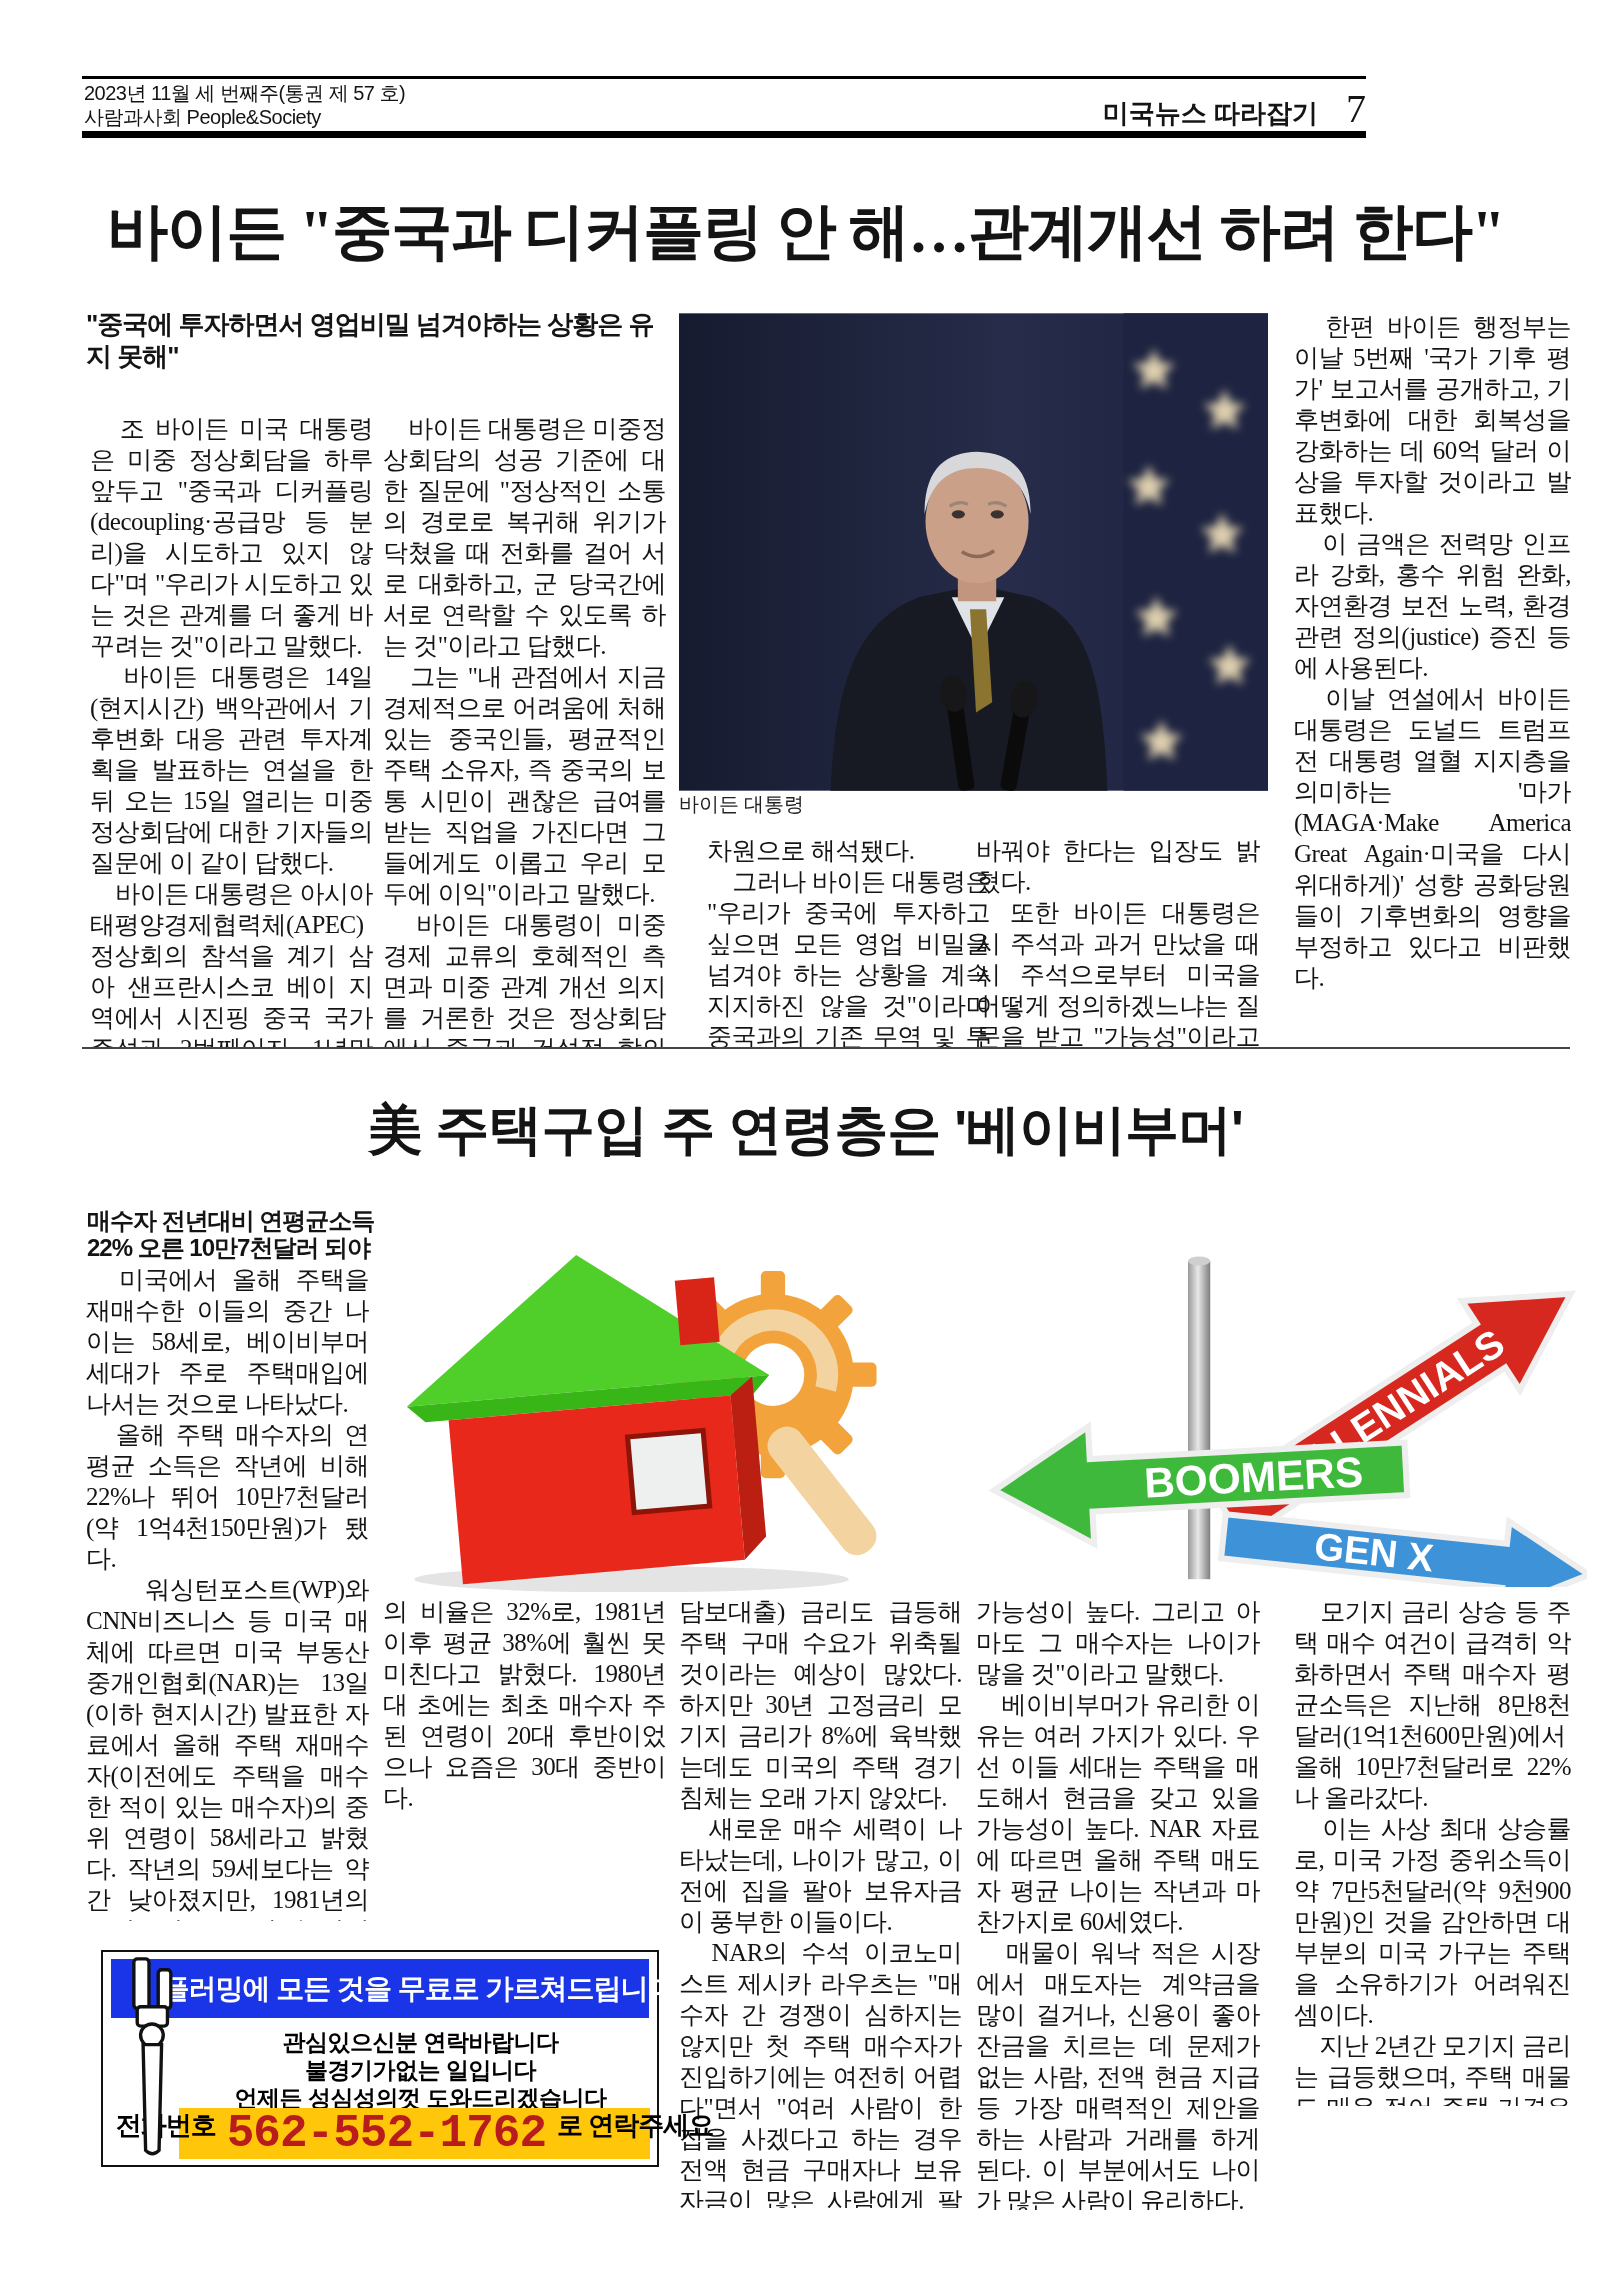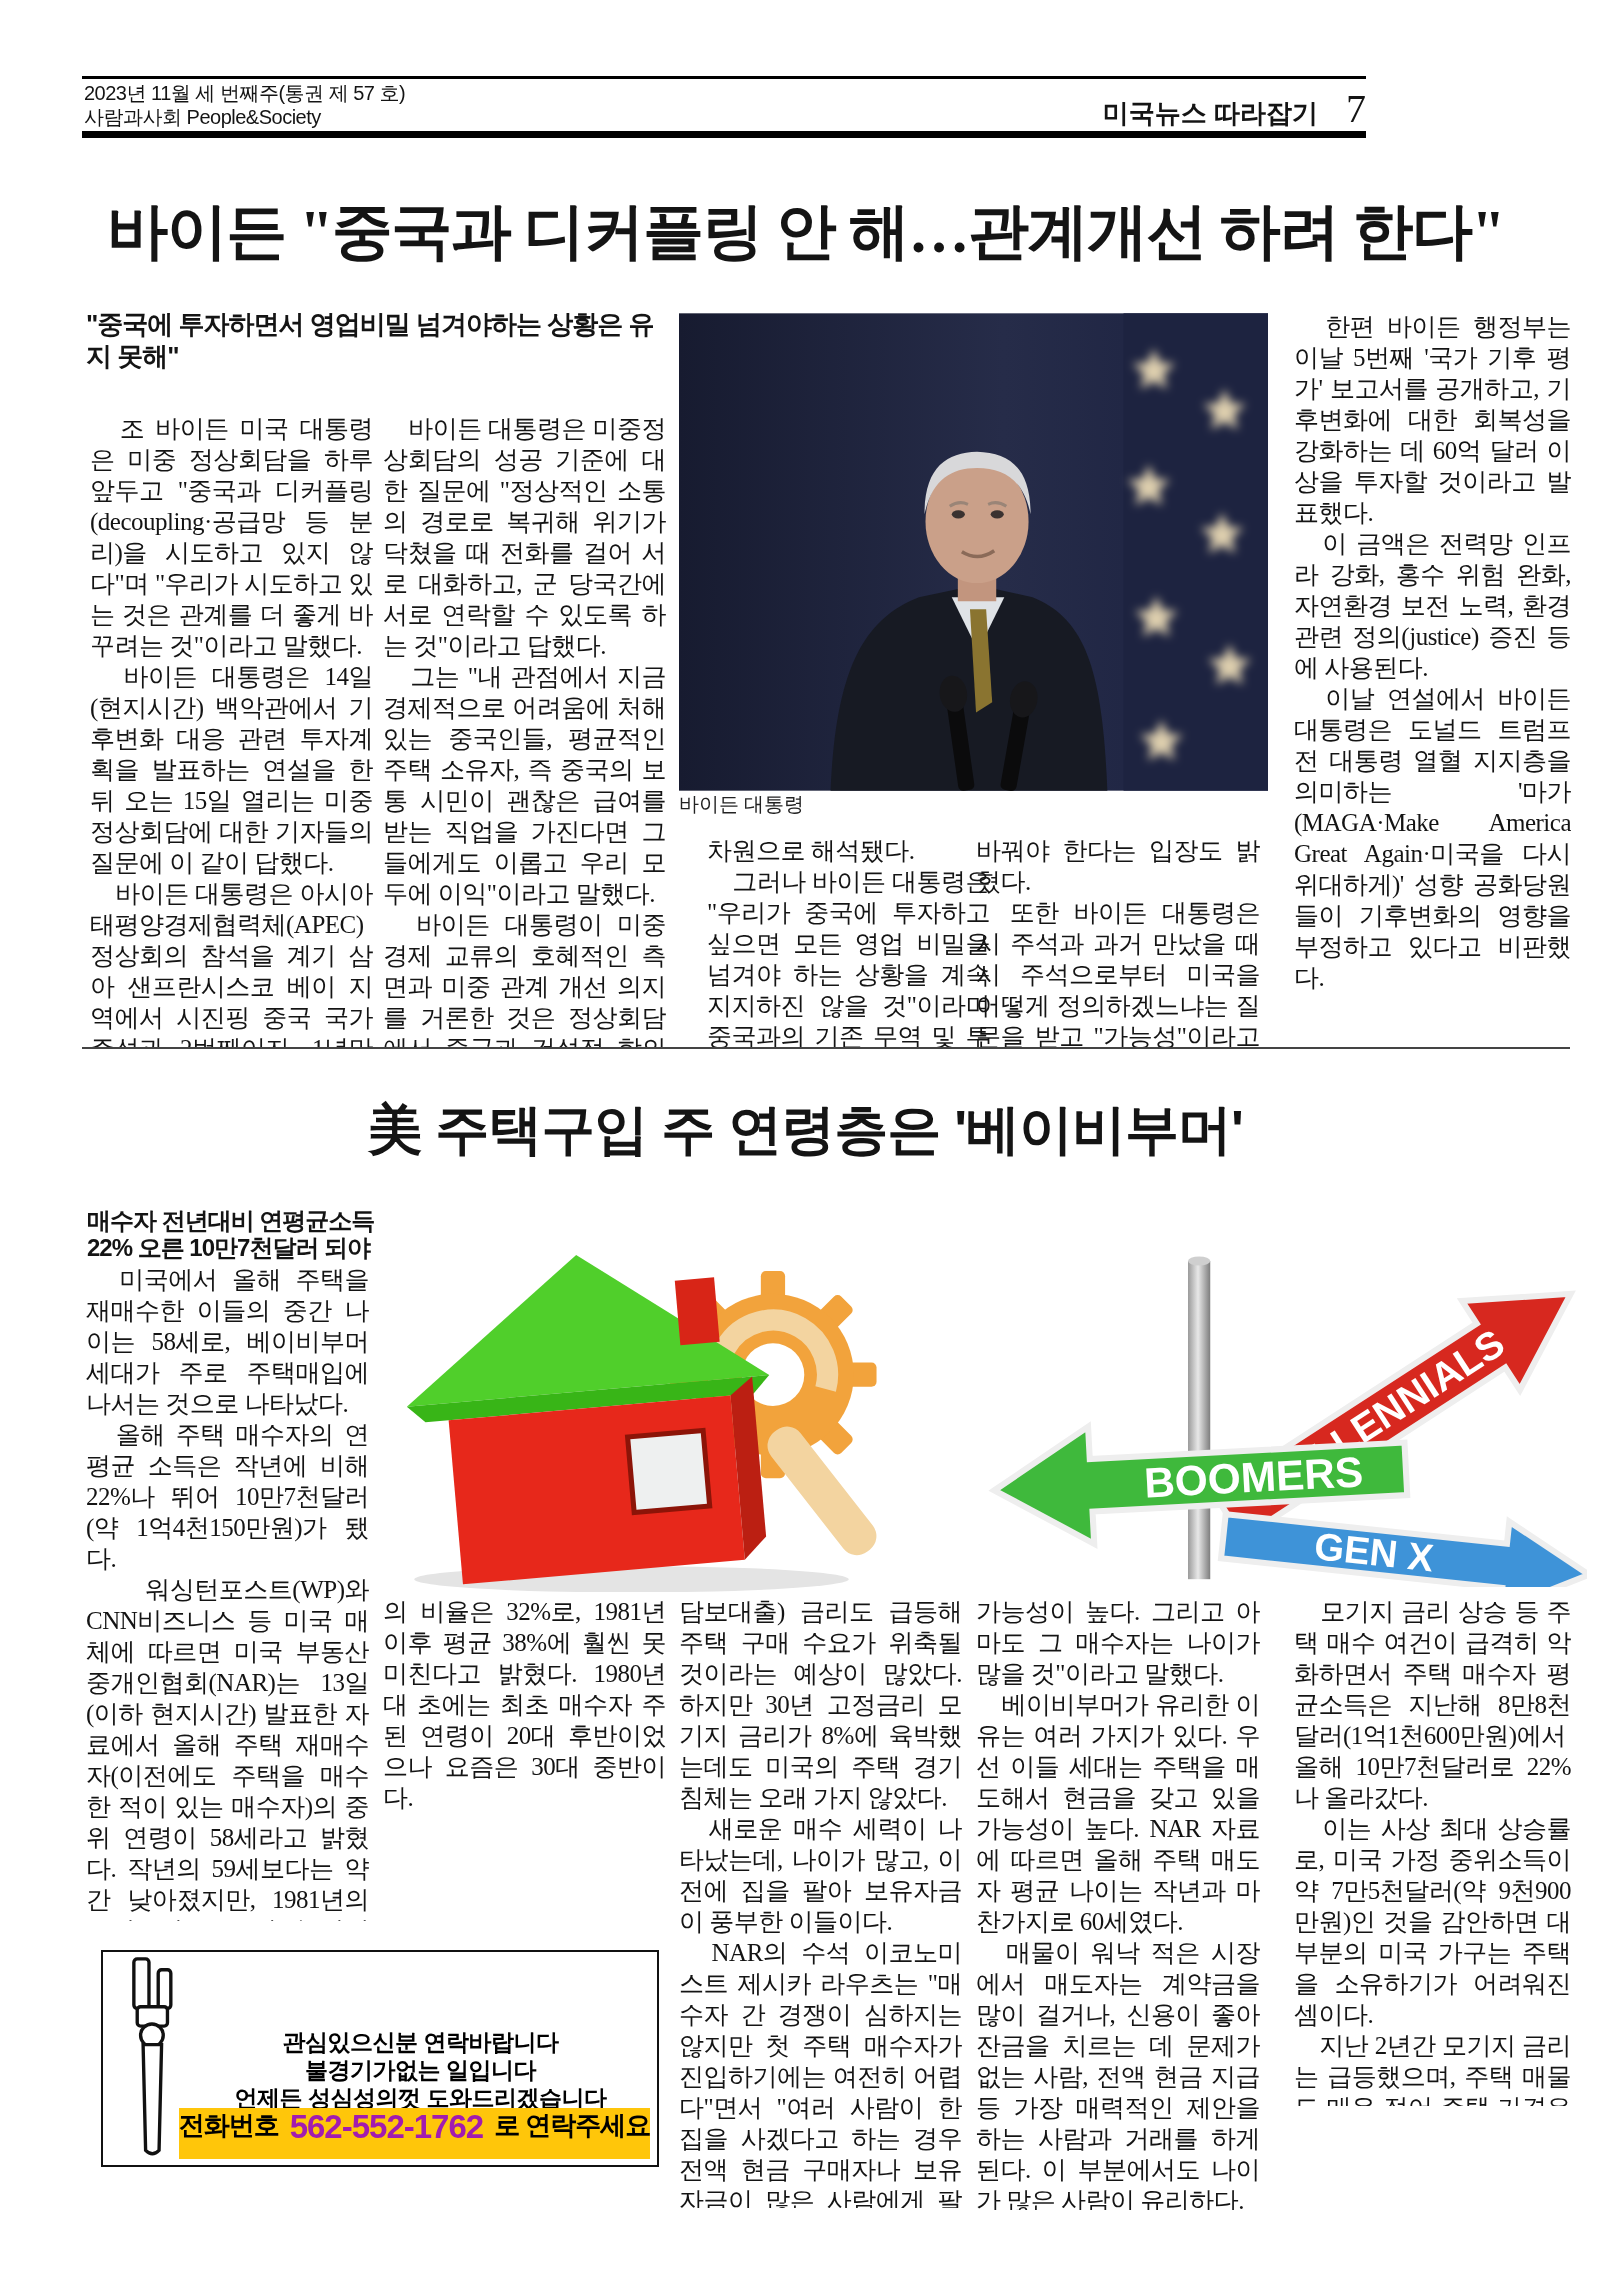--- a/index.html
+++ b/index.html
@@ -59,21 +59,21 @@
   .ad-blue { position:absolute; left:8px; right:8px; top:7px; height:59px;
              background:#1a35e8; color:#ffffff; font-weight:bold; font-size:28px;
              display:flex; align-items:center; justify-content:center;
              padding-left:76px; box-sizing:border-box; letter-spacing:-1px; white-space:nowrap; }
   .ad-lines { position:absolute; left:86px; right:5px; top:76px; text-align:center;
               font-weight:bold; font-size:23px; line-height:28px; color:#000; letter-spacing:-0.5px; }
   .ad-yellow { position:absolute; left:76px; right:7px; bottom:6px; height:51px;
                background:#ffc60a; display:flex; align-items:flex-start; justify-content:center;
                gap:11px; white-space:nowrap; }
   .ad-phone-label, .ad-phone-suffix { font-weight:bold; font-size:26px; color:#000; letter-spacing:-1px; }
-  .ad-phone { font-weight:bold; font-size:33px; color:#a21caf; letter-spacing:-1px; }
+  .ad-phone { font-weight:bold; font-size:46px; color:#b91c1c; letter-spacing:-1px;font-family:Liberation Mono, monospace; }
   .ad-wrench { position:absolute; left:3px; top:1px; width:91px; height:210px; }
 </style>
 </head>
 <body>
 
 <div class="page">
 
   <header>
     <div class="rule-thin"></div>
     <div class="hdr-left">
@@ -239,20 +239,21 @@
     <div class="bodycol a2c4">가능성이 높다. 그리고 아마도 그 매수자는 나이가 많을 것"이라고 말했다.
 　베이비부머가 유리한 이유는 여러 가지가 있다. 우선 이들 세대는 주택을 매도해서 현금을 갖고 있을 가능성이 높다. NAR 자료에 따르면 올해 주택 매도자 평균 나이는 작년과 마찬가지로 60세였다.
 　매물이 워낙 적은 시장에서 매도자는 계약금을 많이 걸거나, 신용이 좋아 잔금을 치르는 데 문제가 없는 사람, 전액 현금 지급 등 가장 매력적인 제안을 하는 사람과 거래를 하게된다. 이 부분에서도 나이가 많은 사람이 유리하다.</div>
     <div class="bodycol a2c5">　모기지 금리 상승 등 주택 매수 여건이 급격히 악화하면서 주택 매수자 평균소득은 지난해 8만8천달러(1억1천600만원)에서 올해 10만7천달러로 22%나 올라갔다.
 　이는 사상 최대 상승률로, 미국 가정 중위소득이 약 7만5천달러(약 9천900만원)인 것을 감안하면 대부분의 미국 가구는 주택을 소유하기가 어려워진 셈이다.
 　지난 2년간 모기지 금리는 급등했으며, 주택 매물도 매우 적어 주택 가격은 계속 상승해왔다.
 　제시카 라우츠는 "주택매수자 평균소득이 10만 달러를 넘어선 것은 기록상 두번째"라고 말했다.</div>
   </section>
 
   <aside class="ad">
+    <div class="ad-blue">플러밍에 모든 것을 무료로 가르쳐드립니다</div>
     <div class="ad-lines">
       <div>관심있으신분 연락바랍니다</div>
       <div>불경기가없는 일입니다</div>
       <div>언제든 성심성의껏 도와드리겠습니다</div>
     </div>
     <div class="ad-yellow">
       <span class="ad-phone-label">전화번호</span>
       <span class="ad-phone">562-552-1762</span>
       <span class="ad-phone-suffix">로 연락주세요</span>
     </div>

